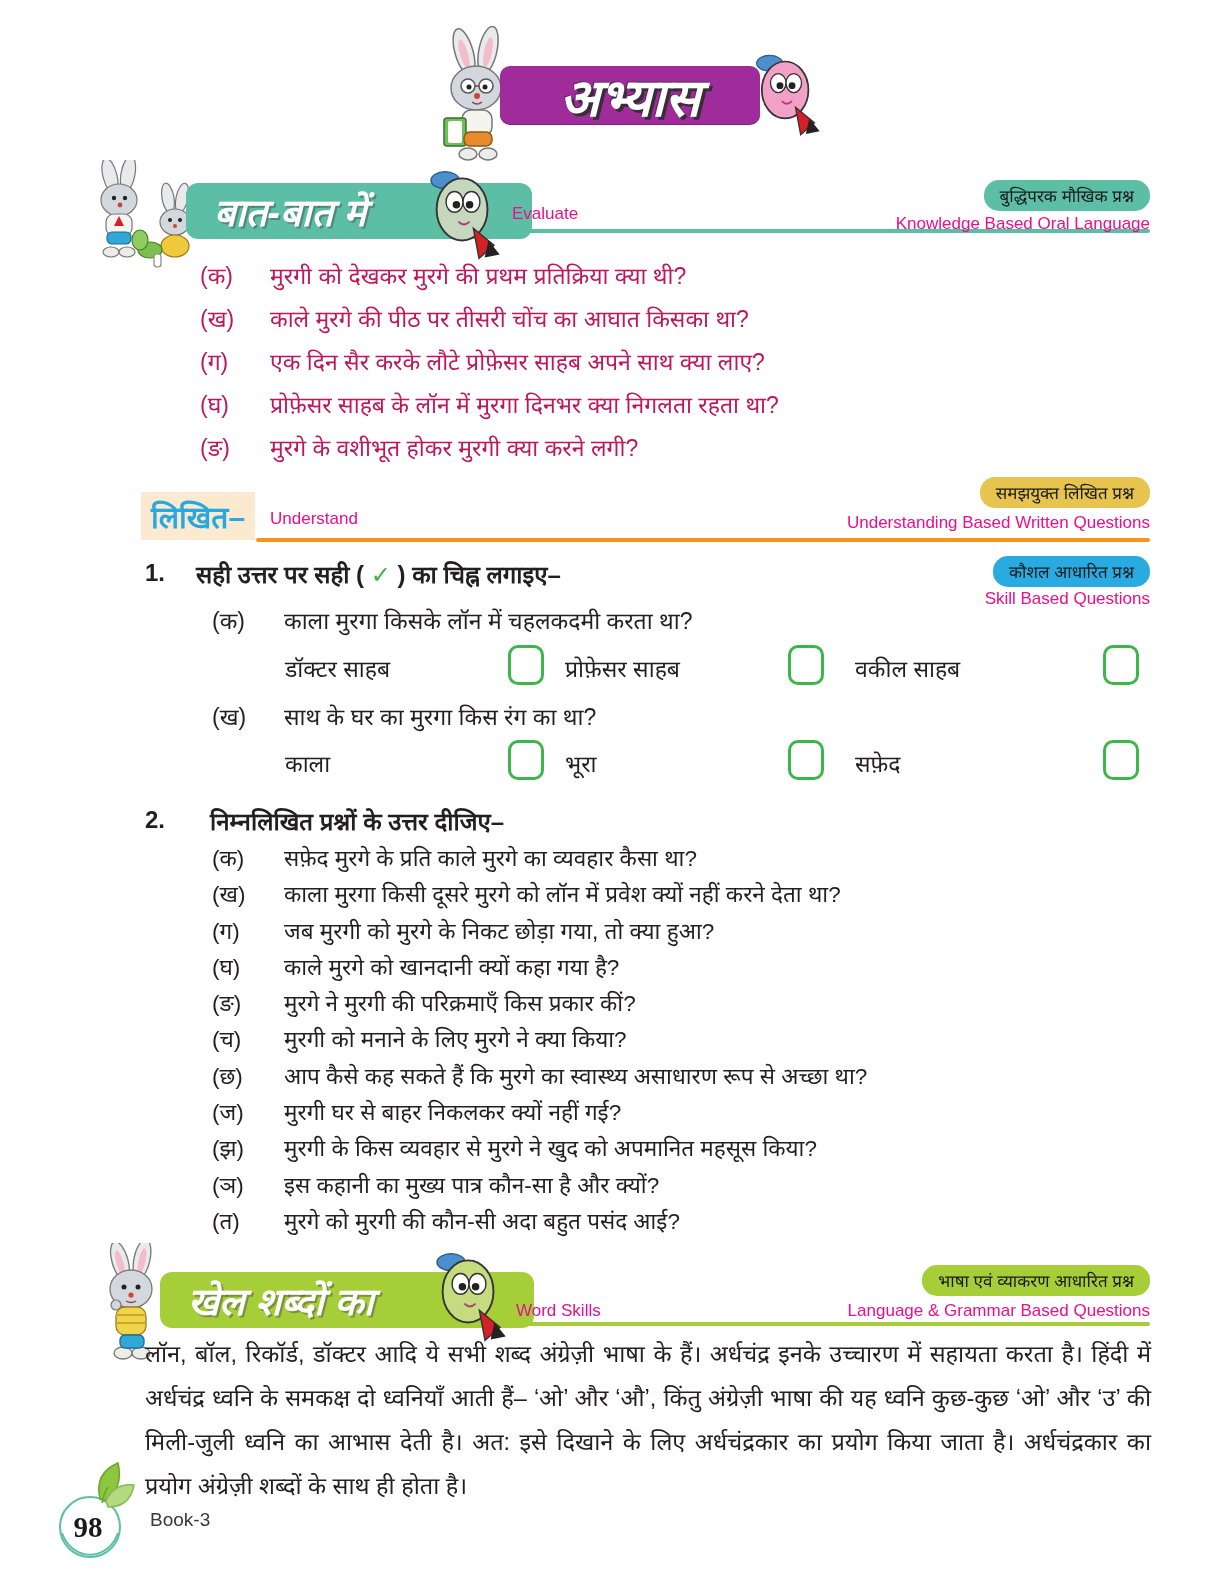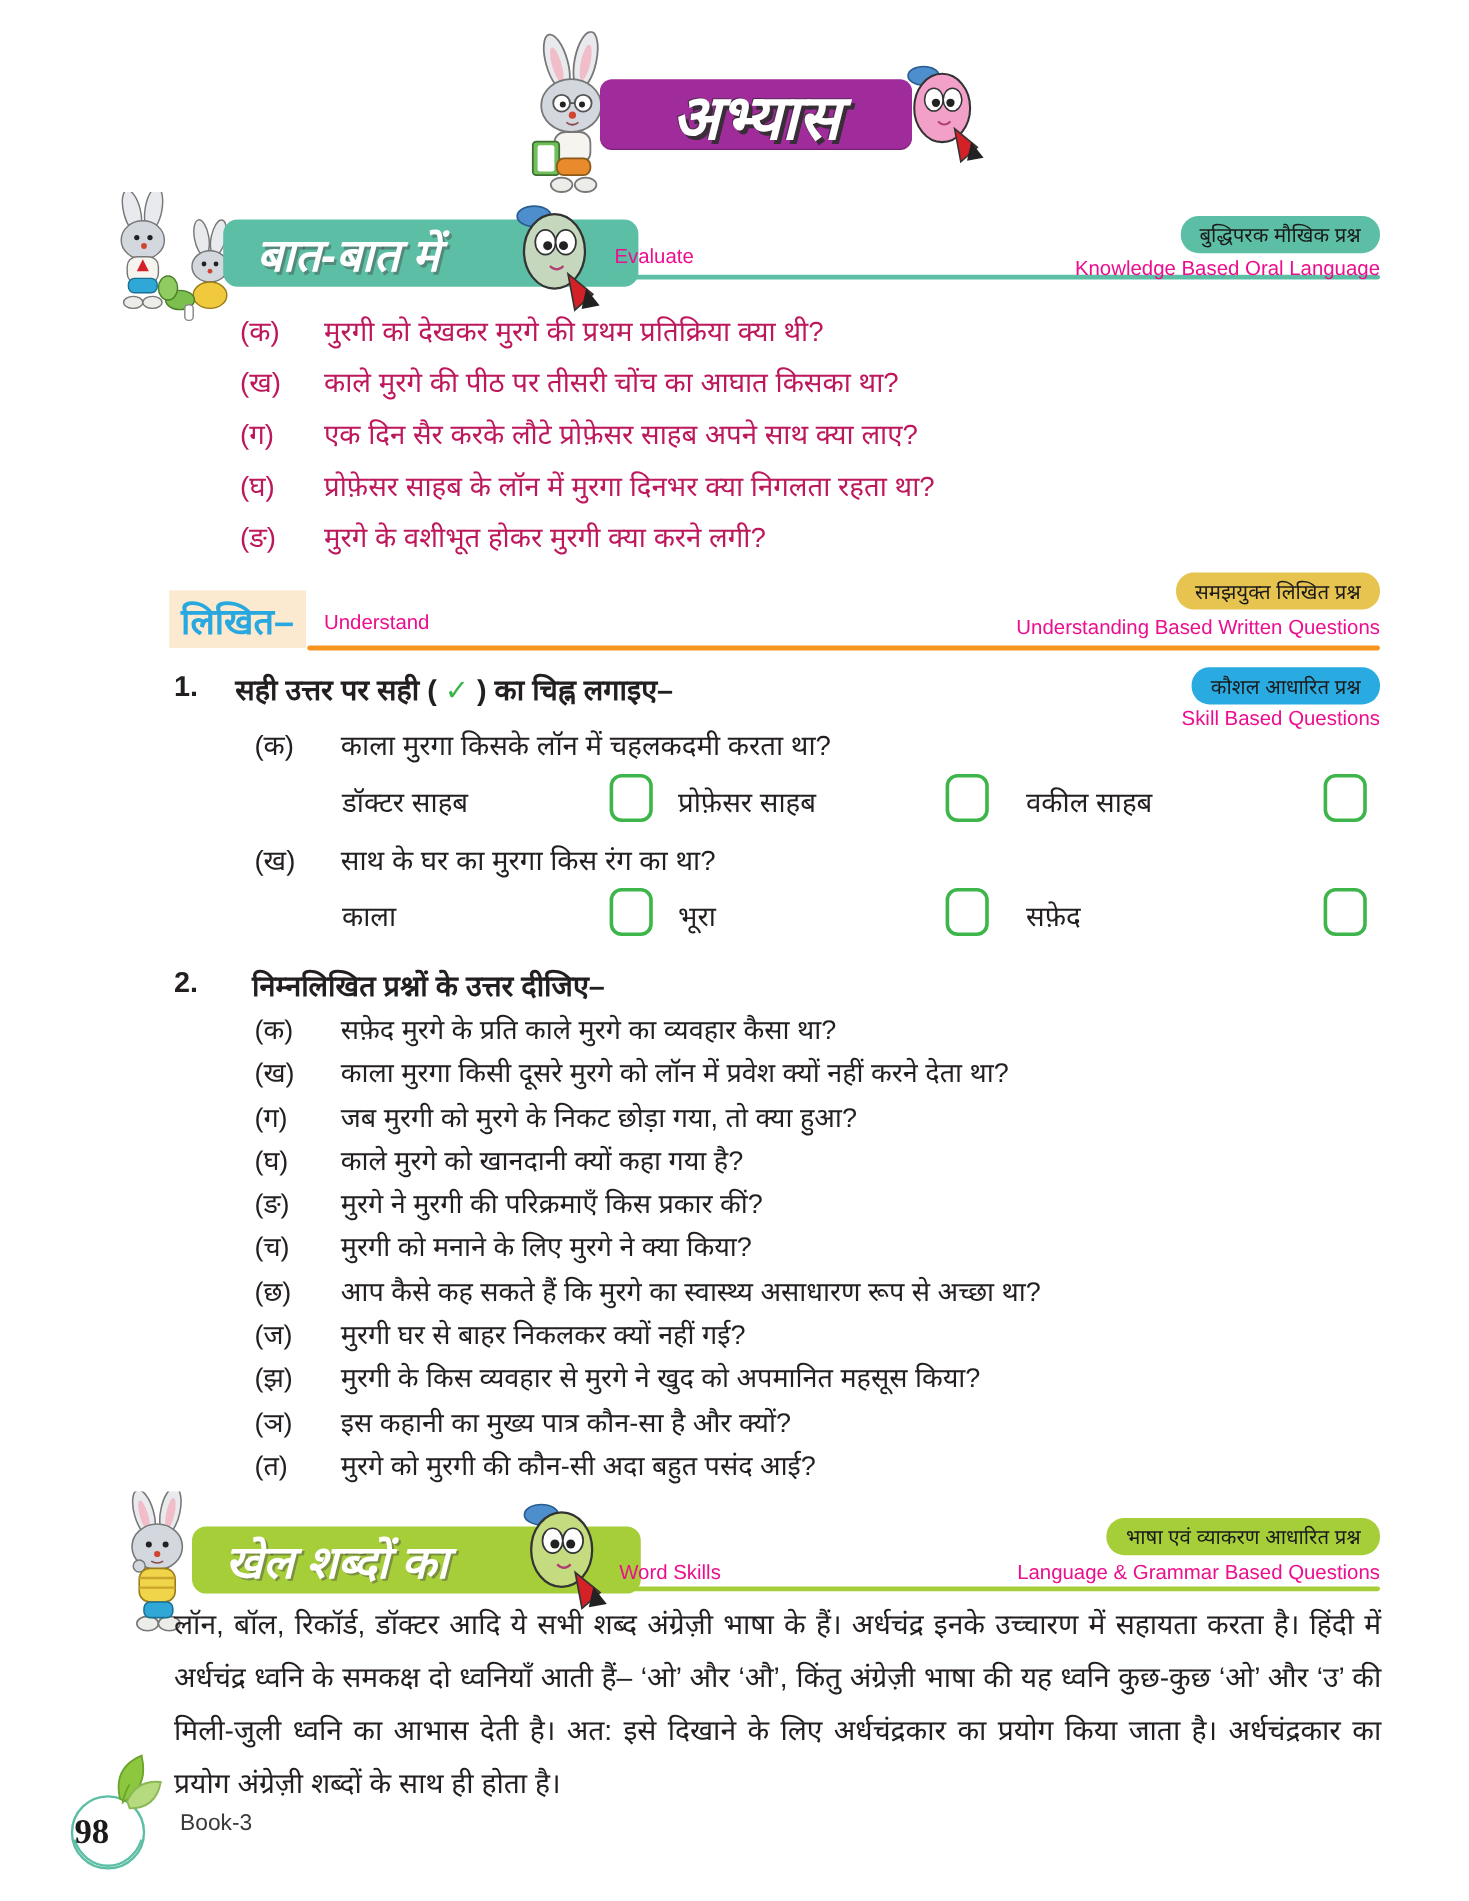--- a/index.html
+++ b/index.html
@@ -61,21 +61,21 @@
 
   .q2-list{left:212px;top:841px;width:980px;font-size:22.5px;color:#231F20;}
   .q2-row{height:36.3px;line-height:36.3px;white-space:nowrap;}
   .q2-row .num{display:inline-block;width:72px;}
 
   
   .paragraph{left:145px;top:1332px;width:1006px;font-size:23.5px;line-height:44px;
     text-align:justify;color:#231F20;}
 
   
-  .page-number{left:62px;top:1511px;width:52px;font-size:29px;font-weight:bold;
+  .page-number{left:62px;top:1511px;width:52px;text-align:center;font-size:29px;font-weight:bold;
     font-family:"Liberation Serif","DejaVu Serif",serif;color:#1a1a1a;}
   .book-label{left:150px;top:1509px;font-size:19px;color:#3a3a3a;}
 </style>
 </head>
 <body>
 
 <div class="page">
 
   <svg class="abs" style="left:430px;top:26px;width:92px;height:140px" viewBox="0 0 92 140">
     <ellipse cx="34" cy="26" rx="9" ry="24" fill="#E8EAEE" stroke="#777" stroke-width="1.5" transform="rotate(-16 34 26)"></ellipse>

